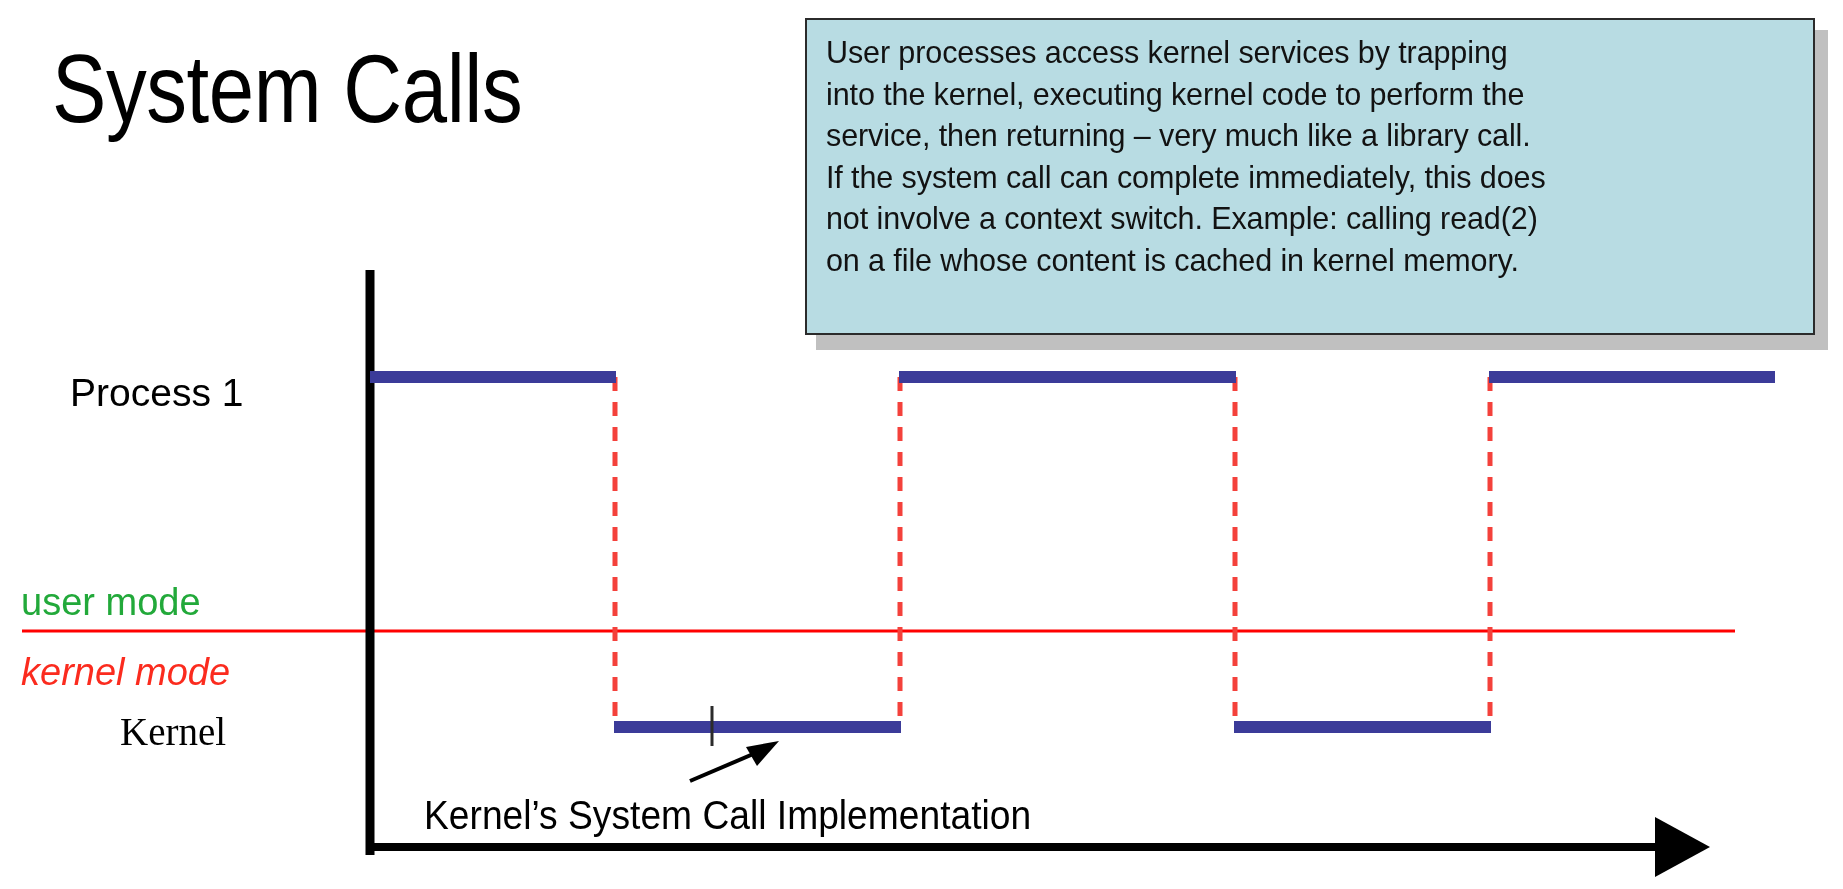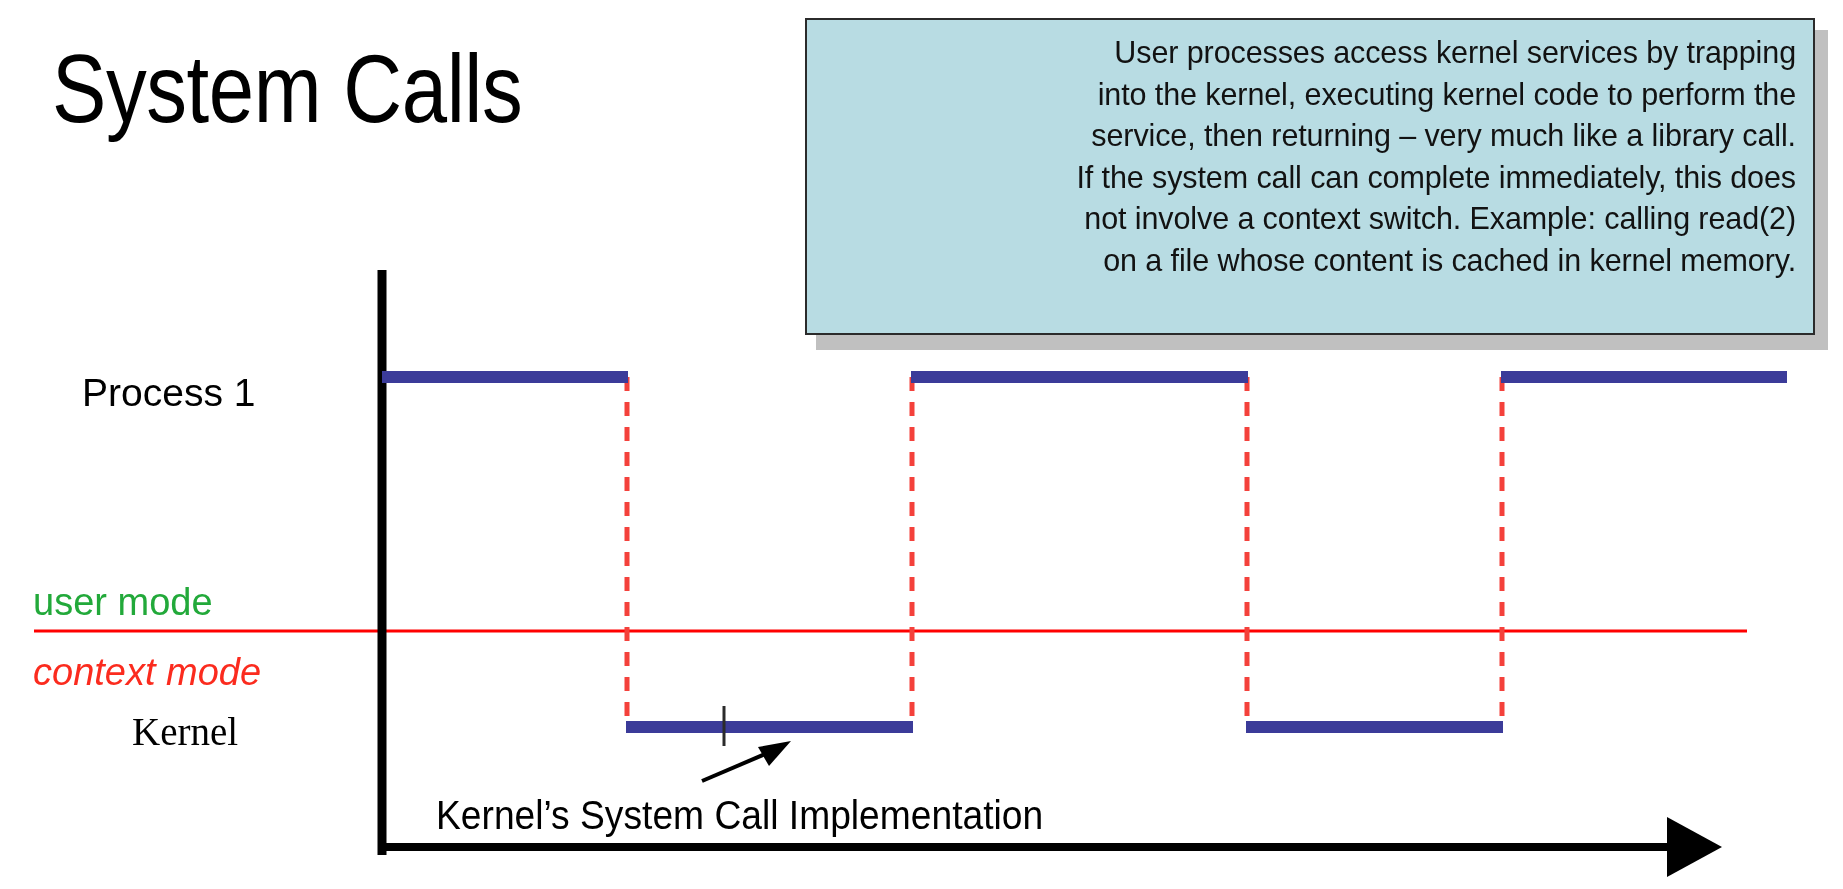--- a/index.html
+++ b/index.html
@@ -53,27 +53,26 @@
   #note-text {
     position: absolute;
     left: 19px;
     top: 12px;
     width: 970px;
     font-size: 30.5px;
     line-height: 41.5px;
     color: #121212;
     white-space: pre-line;
     letter-spacing: -0.1px;
-    text-align: right;
   }
 
   
   #chart {
     position: absolute;
-    left: 12px;
+    left: 0;
     top: 0;
     width: 1609px;
     height: 889px;
   }
   #chart svg { display: block; }
 
   
   .plot-label {
     position: absolute;
     white-space: nowrap;
@@ -156,18 +155,18 @@
     <line x1="712" y1="706" x2="712" y2="746" stroke="#2b2b2b" stroke-width="3"></line>
 
     <line x1="690" y1="781" x2="765" y2="749" stroke="#000000" stroke-width="4"></line>
     <polygon points="779,741 746,747 757,766" fill="#000000"></polygon>
   </svg>
 
   <div class="plot-label" id="label-process1">Process 1</div>
 
   <div class="plot-label" id="label-user-mode">user mode</div>
 
-  <div class="plot-label" id="label-kernel-mode">context mode</div>
+  <div class="plot-label" id="label-kernel-mode">kernel mode</div>
 
   <div class="plot-label" id="label-kernel">Kernel</div>
 
   <div class="plot-label" id="label-caption">Kernel’s System Call Implementation</div>
 </div>
 
 </body></html>

